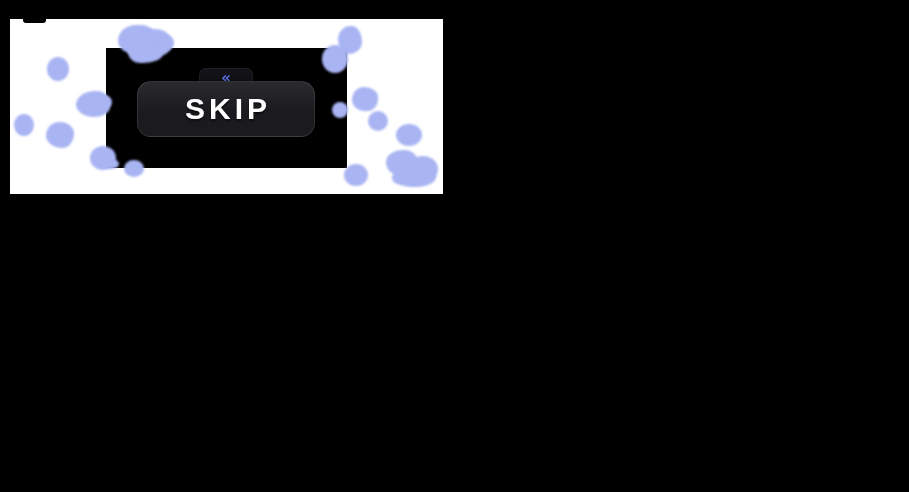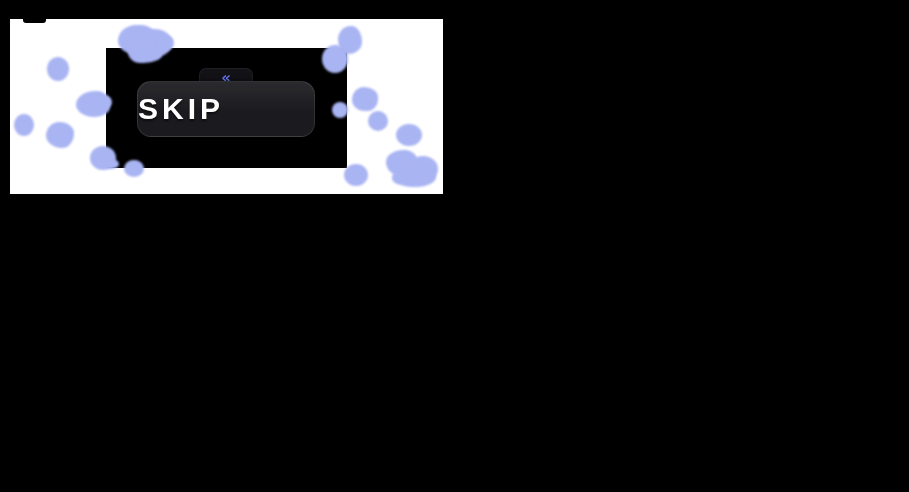--- a/index.html
+++ b/index.html
@@ -78,20 +78,21 @@
     width: 178px;
     height: 56px;
     border-radius: 14px;
     border: 1px solid rgba(255,255,255,0.10);
     background:
       linear-gradient(180deg, rgba(255,255,255,0.07), rgba(255,255,255,0) 55%),
       var(--button-bg, #1b1b1f);
     box-shadow: 0 2px 8px rgba(0,0,0,0.65);
     display: flex;
     align-items: center;
+    justify-content: center;
     z-index: 2;
     cursor: pointer;
     padding: 0;
     box-sizing: border-box;
   }
   .skip-btn .label {
     color: var(--button-text, #ffffff);
     font-size: 30px;
     font-weight: bold;
     letter-spacing: 4px;

